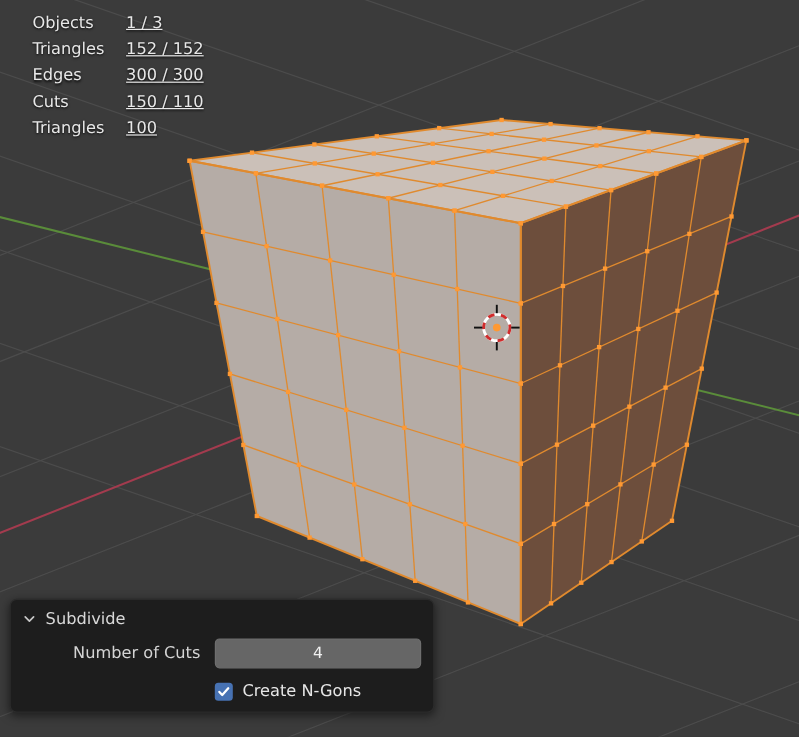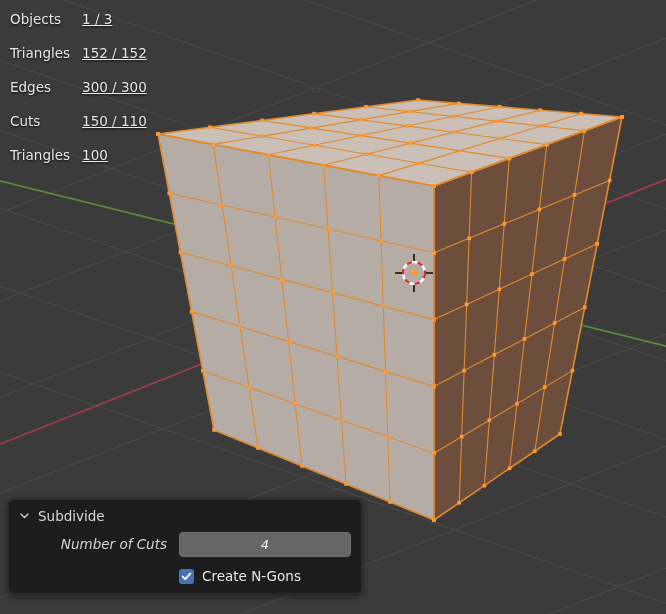--- a/index.html
+++ b/index.html
@@ -5,38 +5,38 @@
   html,body{margin:0;padding:0;background:#393939;}
   body{width:666px;height:614px;overflow:hidden;
        font-family:"DejaVu Sans","Liberation Sans",sans-serif;}
   #app{position:relative;width:666px;height:614px;overflow:hidden;background:#3b3b3b;}
 
   
   #viewport{position:absolute;inset:0;background:#3b3b3b;}
   #scene-svg{position:absolute;inset:0;display:block;}
 
   
-  #stats{position:absolute;left:10px;top:8px;z-index:30;
+  #stats{position:absolute;left:27px;top:8px;z-index:30;
          display:grid;grid-template-columns:auto auto;
          column-gap:18px;row-gap:0px;
          font-size:13.5px;color:#e8e8e8;
-         text-shadow:0 1px 2px rgba(0,0,0,.85);gap:12px;}
+         text-shadow:0 1px 2px rgba(0,0,0,.85);}
   #stats .k{line-height:22px;white-space:nowrap;}
   #stats .v{line-height:22px;white-space:nowrap;text-decoration:underline;}
 
   
   #op-panel{position:absolute;left:8px;top:499px;width:352px;
             background:#1d1d1d;border:1px solid #2b2b2b;border-radius:6px;
             z-index:40;overflow:hidden;box-shadow:0 2px 8px rgba(0,0,0,.5);}
   #op-header{display:flex;align-items:center;gap:8px;height:31px;padding:0 10px;text-align:right;}
   #op-header .chev{width:11px;height:11px;position:relative;flex:none;}
   #op-header .chev svg{display:block;}
   #op-title{font-size:13.5px;color:#d8d8d8;}
 
-  .op-row{display:flex;align-items:center;height:26px;margin:0 10px 6px 10px;font-style:italic;}
+  .op-row{display:flex;align-items:center;height:26px;margin:0 10px 6px 10px;}
   .op-row .lbl{width:148px;text-align:right;padding-right:12px;
                font-size:13.5px;color:#d4d4d4;white-space:nowrap;}
   .op-field{flex:1;height:23px;border-radius:4px;background:#666666;
             display:flex;align-items:center;justify-content:center;
             font-size:13px;color:#f0f0f0;border:1px solid #6e6e6e;}
 
   .op-check-row{display:flex;align-items:center;height:26px;margin:0 10px 4px 10px;}
   .op-check-row .spacer{width:148px;padding-right:12px;}
   .cb{width:15px;height:15px;border-radius:3px;background:#4772b3;
       display:flex;align-items:center;justify-content:center;flex:none;}

